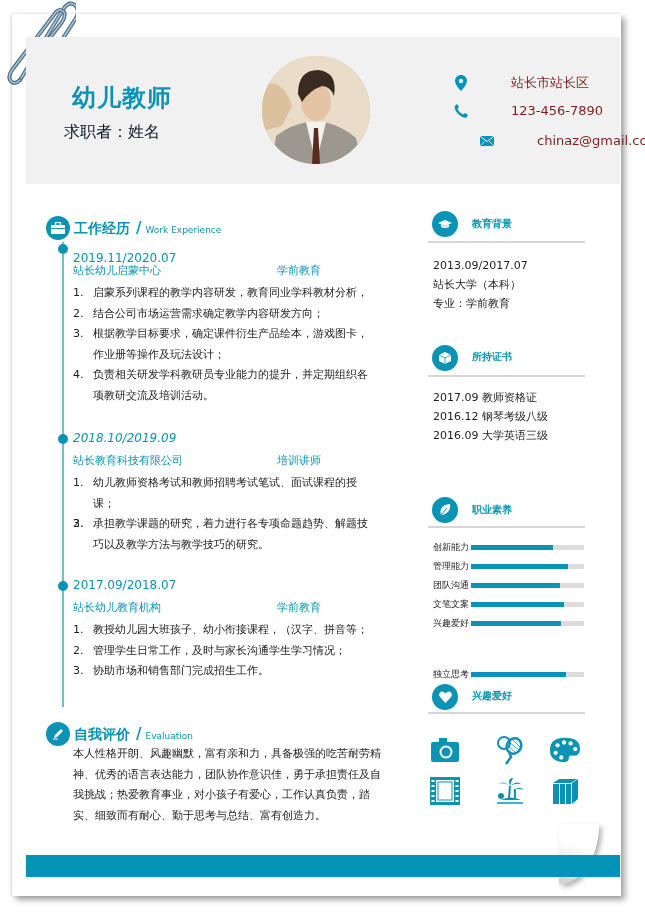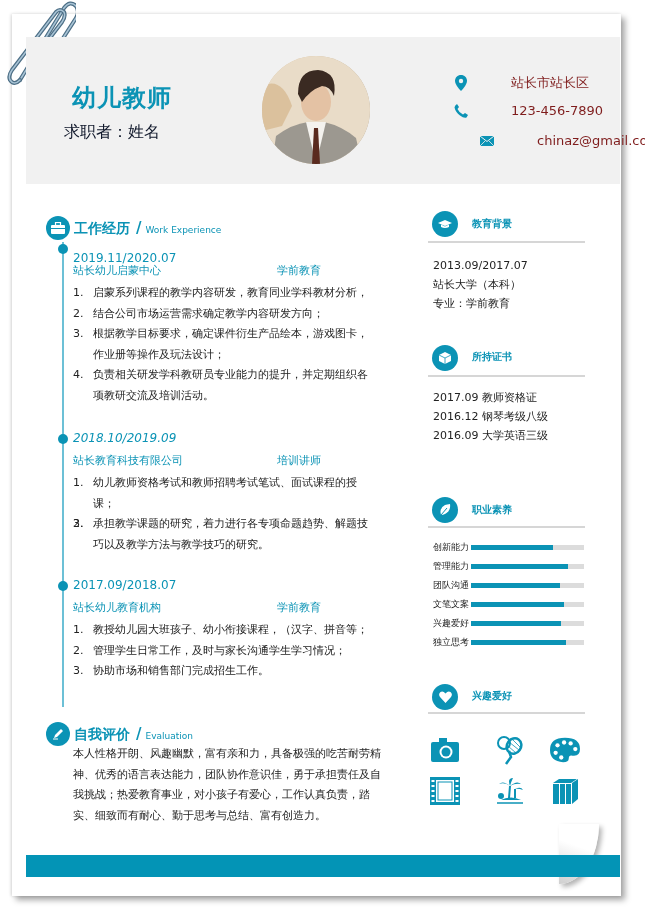--- a/index.html
+++ b/index.html
@@ -210,21 +210,21 @@
     <span class="track">
       <span class="fill" style="width:82%;"></span>
     </span>
   </div>
 <div class="skill" style="top:617px;">
     <span class="lbl">兴趣爱好</span>
     <span class="track">
       <span class="fill" style="width:80%;"></span>
     </span>
   </div>
-<div class="skill" style="top:636px;">
+<div class="skill" style="top:668px;">
     <span class="lbl">独立思考</span>
     <span class="track">
       <span class="fill" style="width:84%;"></span>
     </span>
   </div>
 
 <div class="r-icon" style="top:684px;">
   <svg width="13" height="12" viewBox="0 0 13 12">
       <path d="M6.5 12 L1 6 Q-1 3 1.5 1 Q4 -0.5 6.5 2.5 Q9 -0.5 11.5 1 Q14 3 12 6 Z" fill="#fff"></path>
     </svg>

